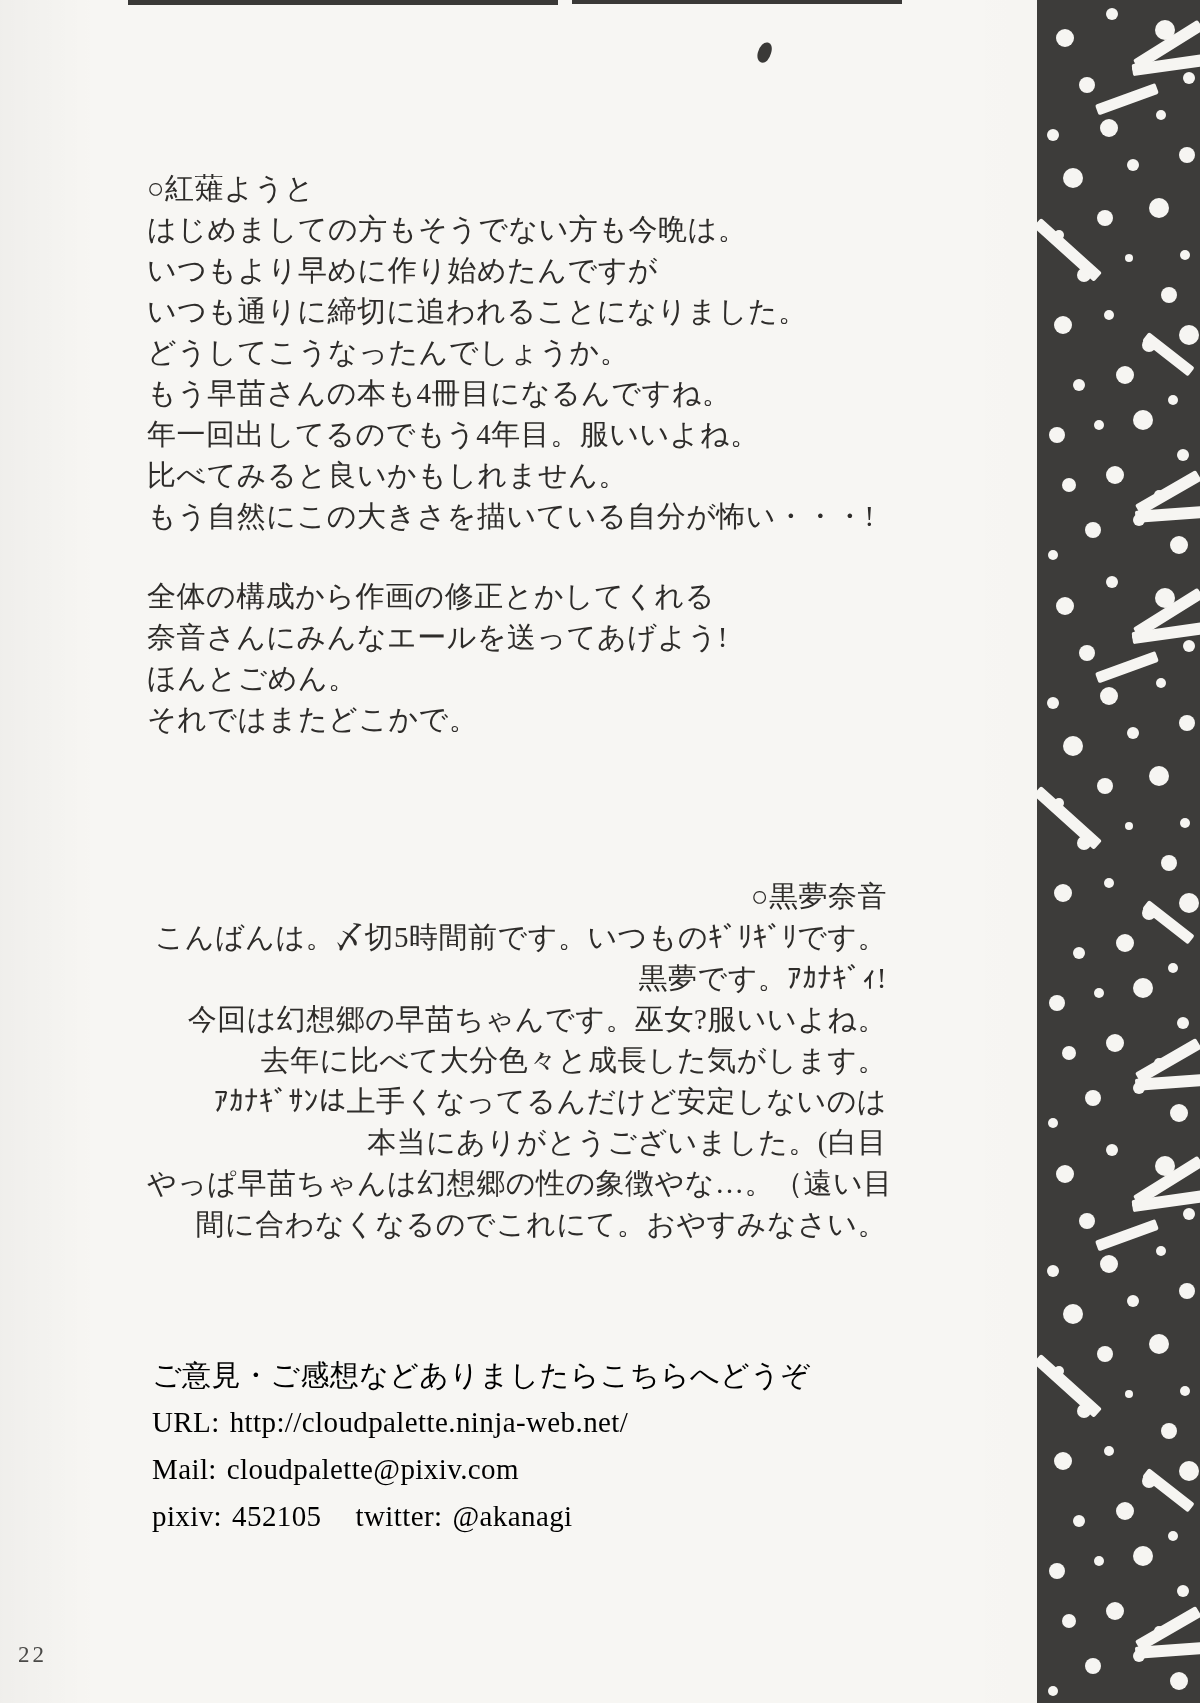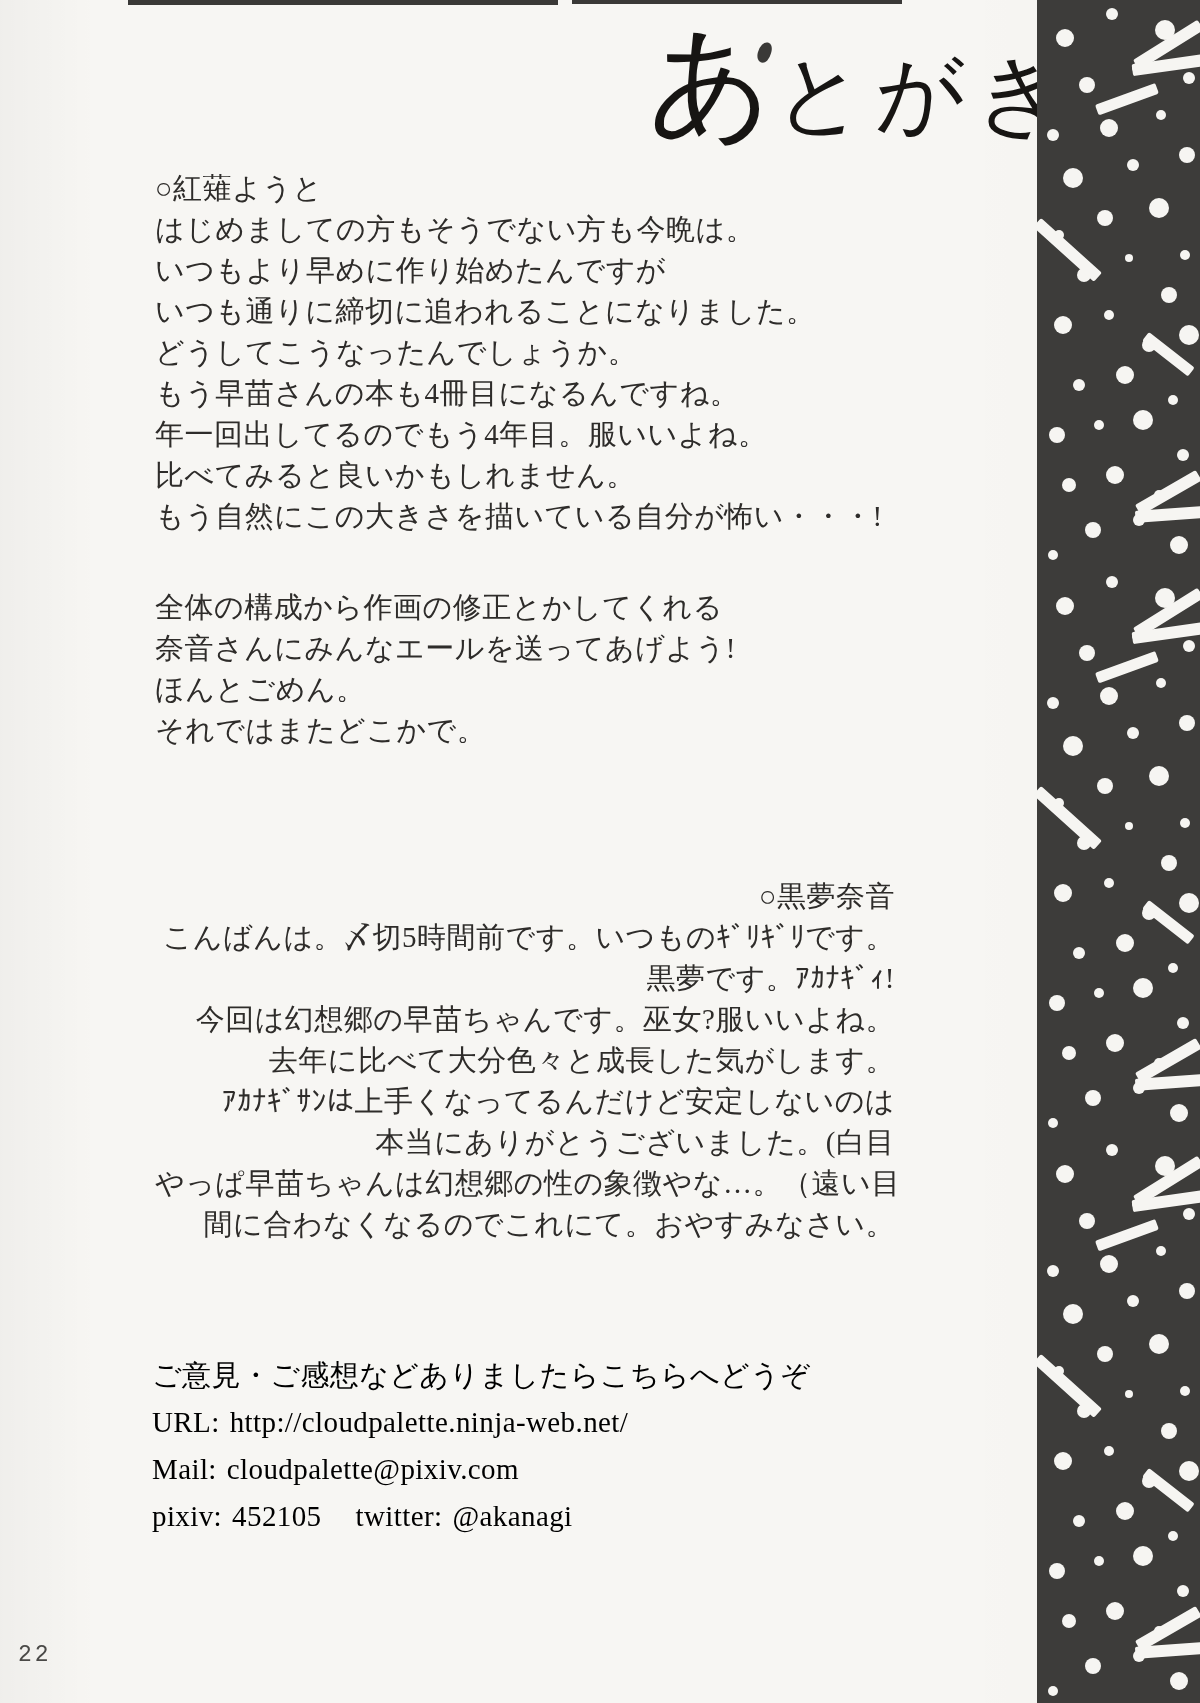--- a/index.html
+++ b/index.html
@@ -15,54 +15,51 @@
     content:"";position:absolute;inset:0;pointer-events:none;
     background:linear-gradient(90deg,rgba(0,0,0,0.03),rgba(0,0,0,0) 8%,rgba(0,0,0,0) 80%,rgba(0,0,0,0.02));
   }
   .artifact{position:absolute;background:#3a3937;}
   .title{
     position:absolute;left:648px;top:16px;width:380px;
     white-space:nowrap;color:#171513;
   }
   .title .big{font-size:122px;line-height:1.1;letter-spacing:2px;}
   .title .rest{font-size:88px;line-height:1.1;letter-spacing:10px;}
-  .column{position:absolute;left:155px;width:740px;}
+  .column{position:absolute;left:147px;width:740px;}
   .sec1{top:168px;}
   .sec2{top:876px;text-align:right;}
   .heading,.line{
     font-size:29px;line-height:41px;white-space:nowrap;
     color:#2e2c2a;letter-spacing:0.5px;
   }
-  .para2{margin-top:50px;}
+  .para2{margin-top:39px;}
   .contact{position:absolute;left:152px;top:1352px;width:700px;}
   .contact .c-line{
     font-size:29px;line-height:47px;white-space:nowrap;color:#000000;
     letter-spacing:0.4px;
   }
   .contact .c-label{margin-right:10px;}
   .contact .c-gap{display:inline-block;width:34px;}
   .page-number{
     position:absolute;left:18px;top:1642px;
-    font-family:Liberation Mono, monospace;
+    font-family:Liberation Serif, serif;
     font-size:23px;letter-spacing:3px;color:#4a4947;
   }
   .strip{position:absolute;left:1037px;top:0;}
 </style>
 </head>
 <body>
 
 <div class="page">
 
   <div class="artifact" style="left:128px;top:0;width:430px;height:5px;"></div>
   <div class="artifact" style="left:572px;top:0;width:330px;height:4px;"></div>
   <div class="artifact" style="left:758px;top:42px;width:13px;height:21px;border-radius:60% 40% 55% 45%;transform:rotate(14deg);"></div>
 
-  <div class="title">
-    <span class="big">あ</span><span class="rest">とがき</span>
-  </div>
 
   <div class="column sec1">
     <div class="heading">○紅薙ようと</div>
     <div>
         <div class="line">はじめましての方もそうでない方も今晩は。</div>
         <div class="line">いつもより早めに作り始めたんですが</div>
         <div class="line">いつも通りに締切に追われることになりました。</div>
         <div class="line">どうしてこうなったんでしょうか。</div>
         <div class="line">もう早苗さんの本も4冊目になるんですね。</div>
         <div class="line">年一回出してるのでもう4年目。服いいよね。</div>

